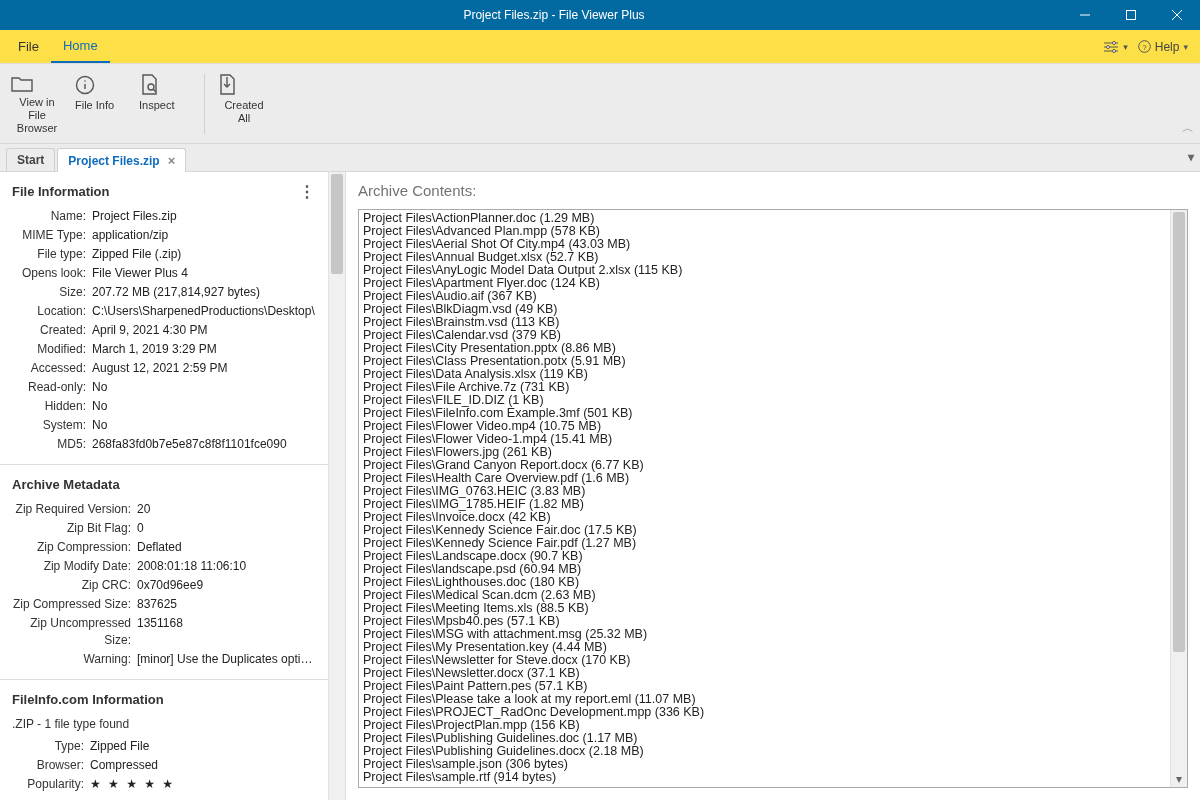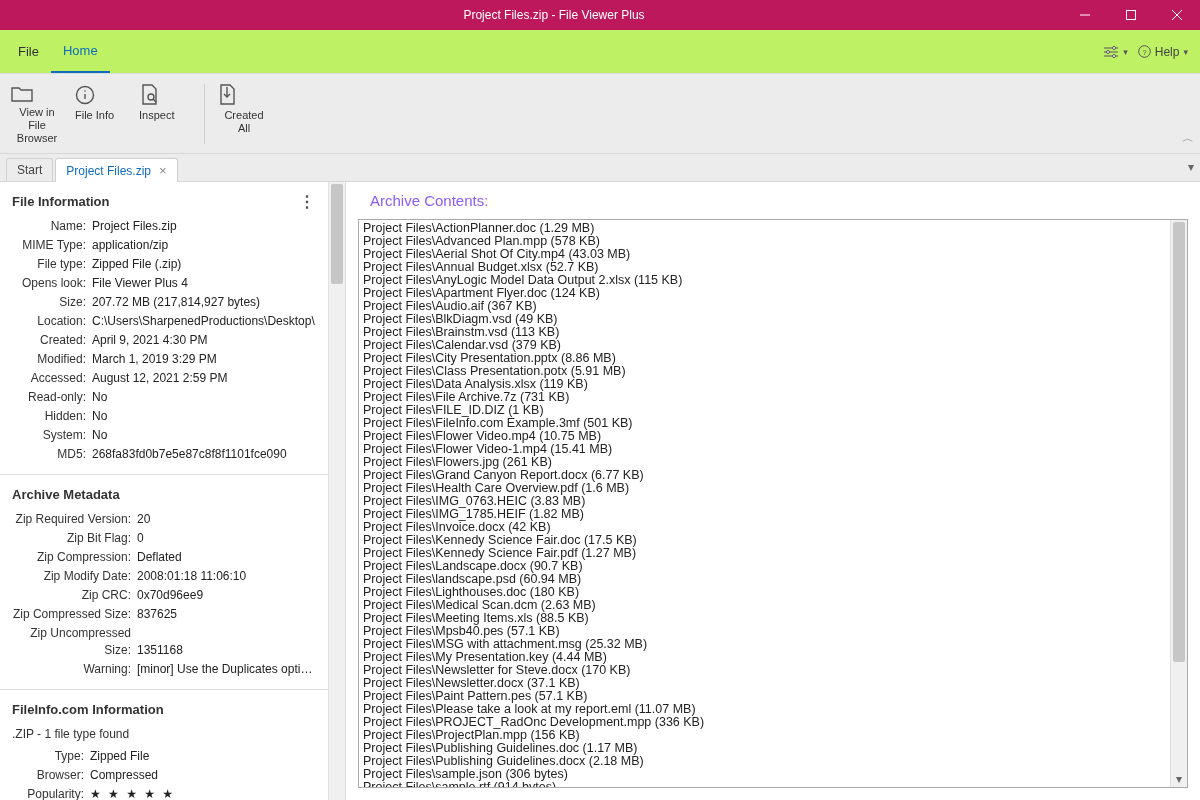--- a/index.html
+++ b/index.html
@@ -1,64 +1,64 @@
 <!DOCTYPE html>
 <html><head>
 <meta charset="utf-8">
 <style>
   * { box-sizing: border-box; margin: 0; padding: 0; }
   body { font-family: "Segoe UI", Arial, sans-serif; font-size: 12px; color: #333; background: #fff; width: 1200px; height: 800px; overflow: hidden; display: flex; flex-direction: column; }
 
   
-  .titlebar { background: #be185d; color: #fff; height: 30px; display: flex; align-items: center; justify-content: space-between; }
+  .titlebar { background: #0369a1; color: #fff; height: 30px; display: flex; align-items: center; justify-content: space-between; }
   .titlebar-center { flex: 1; text-align: center; font-size: 12px; }
   .titlebar-right { display: flex; height: 100%; }
   .win-btn { width: 46px; display: flex; align-items: center; justify-content: center; cursor: pointer; }
   .win-btn svg { stroke: #fff; fill: none; }
 
   
-  .menubar { background: #bef264; border-bottom: 1px solid #dcdcdc; height: 44px; display: flex; padding: 0 6px; justify-content: space-between; position: relative; }
+  .menubar { background: #fde047; border-bottom: 1px solid #dcdcdc; height: 34px; display: flex; padding: 0 6px; justify-content: space-between; position: relative; }
   .menubar-left { display: flex; align-items: center; height: 100%; }
   .menu-item { padding: 0 12px; height: 100%; display: flex; align-items: center; cursor: pointer; font-size: 13px; color: #333; }
   .menu-item.active { color: #0f6cbd; border-bottom: 2px solid #0f6cbd; }
   .menubar-right { display: flex; align-items: center; gap: 10px; padding-right: 6px; }
   .helpbtn, .settingsbtn { display: flex; align-items: center; gap: 4px; cursor: pointer; color: #444; }
 
   
   .ribbon { background: #ececec; border-bottom: 1px solid #d7d7d7; height: 80px; display: flex; align-items: flex-start; padding: 6px 8px; gap: 6px; position: relative; }
   .ribbon-btn { display: flex; flex-direction: column; align-items: flex-start; justify-content: flex-start; width: 58px; height: 68px; padding: 2px 2px; cursor: pointer; text-align: center; font-size: 11px; line-height: 13px; color: #333; border: 1px solid transparent; border-radius: 2px; }
   .ribbon-btn .ri { height: 24px; display: flex; align-items: center; justify-content: center; margin-bottom: 2px; }
   .ribbon-sep { width: 1px; background: #d0d0d0; height: 60px; margin: 4px 4px; }
   .ribbon-right { position: absolute; right: 6px; bottom: 6px; display:flex; gap:6px; }
 
   
-  .tabstrip { background: #ececec; border-bottom: 1px solid #d7d7d7; height: 28px; display: flex; align-items: flex-end; padding-left: 6px; position: relative; }
+  .tabstrip { background: #ececec; border-bottom: 1px solid #d7d7d7; height: 28px; display: flex; align-items: flex-end; padding-left: 6px; position: relative; font-weight: bold; }
   .tab { border: 1px solid #d0d0d0; border-bottom: none; padding: 4px 10px; font-size: 12px; background: #ececec; border-radius: 3px 3px 0 0; margin-right: 2px; display: flex; align-items: center; gap: 8px; cursor: pointer; color:#444; }
   .tab.active { background: #fff; color: #0f6cbd; position: relative; top: 1px; }
   .tab .close { color: #888; font-size: 13px; cursor: pointer; }
   .tabstrip-right { position:absolute; right:6px; top:6px; color:#666; cursor:pointer; }
 
   
   .main { flex: 1; display: flex; overflow: hidden; }
   .leftpanel { width: 346px; border-right: 1px solid #ddd; display: flex; overflow: hidden; }
   .leftcontent { flex: 1; overflow-y: auto; overflow-x: hidden; padding: 8px 0 20px 0; }
   .leftscroll { width: 17px; background: #f0f0f0; border-left: 1px solid #e2e2e2; position: relative; }
   .leftscroll .thumb { position: absolute; top: 2px; left: 2px; right: 2px; height: 100px; background: #c6c6c6; border-radius: 2px; }
 
   .section-title { font-weight: 600; font-size: 13px; padding: 4px 12px 8px 12px; display:flex; justify-content:space-between; align-items:center; }
   .section-title .more { cursor:pointer; color:#555; font-size:16px; letter-spacing:1px; line-height:10px; }
-  .kv { display: flex; font-size: 12px; padding: 1px 12px; line-height: 17px; align-items: flex-end; }
+  .kv { display: flex; font-size: 12px; padding: 1px 12px; line-height: 17px; }
   .kv .k { width: 110px; text-align: right; padding-right: 6px; color: #333; }
   .kv .v { flex: 1; color: #222; white-space: nowrap; overflow: hidden; text-overflow: ellipsis; }
   .divider { border-top: 1px solid #ddd; margin: 10px 0 8px 0; }
   .subtext { padding: 2px 12px 6px 12px; color:#333; }
   .stars { color:#444; letter-spacing:2px; }
 
   .rightpanel { flex: 1; display: flex; flex-direction: column; overflow: hidden; padding: 10px 12px 12px 12px; }
-  .rhead { font-size: 15px; font-weight: 400; color: #8b5cf6; margin-bottom: 10px; margin-left: 12px; }
+  .rhead { font-size: 15px; font-weight: 400; color: #737373; margin-bottom: 10px; }
   .listing { flex: 1; border: 1px solid #aaa; background: #fff; overflow: hidden; position: relative; }
   .listing-inner { position:absolute; inset:0 17px 0 0; overflow:hidden; padding:2px 4px; font-size:12.5px; line-height:13px; color:#222; }
   .listing-inner div { white-space: nowrap; }
   .rscroll { position:absolute; top:0; right:0; bottom:0; width:17px; background:#f0f0f0; border-left:1px solid #e2e2e2; }
   .rscroll .thumb { position:absolute; top:2px; left:2px; right:2px; height:440px; background:#c6c6c6; border-radius:2px; }
   .rscroll .arrow { position:absolute; left:0; right:0; height:16px; display:flex; align-items:center; justify-content:center; color:#666; cursor:pointer; }
   .rscroll .arrow.bottom { bottom:0; }
 
   svg { display:block; }
 </style>

